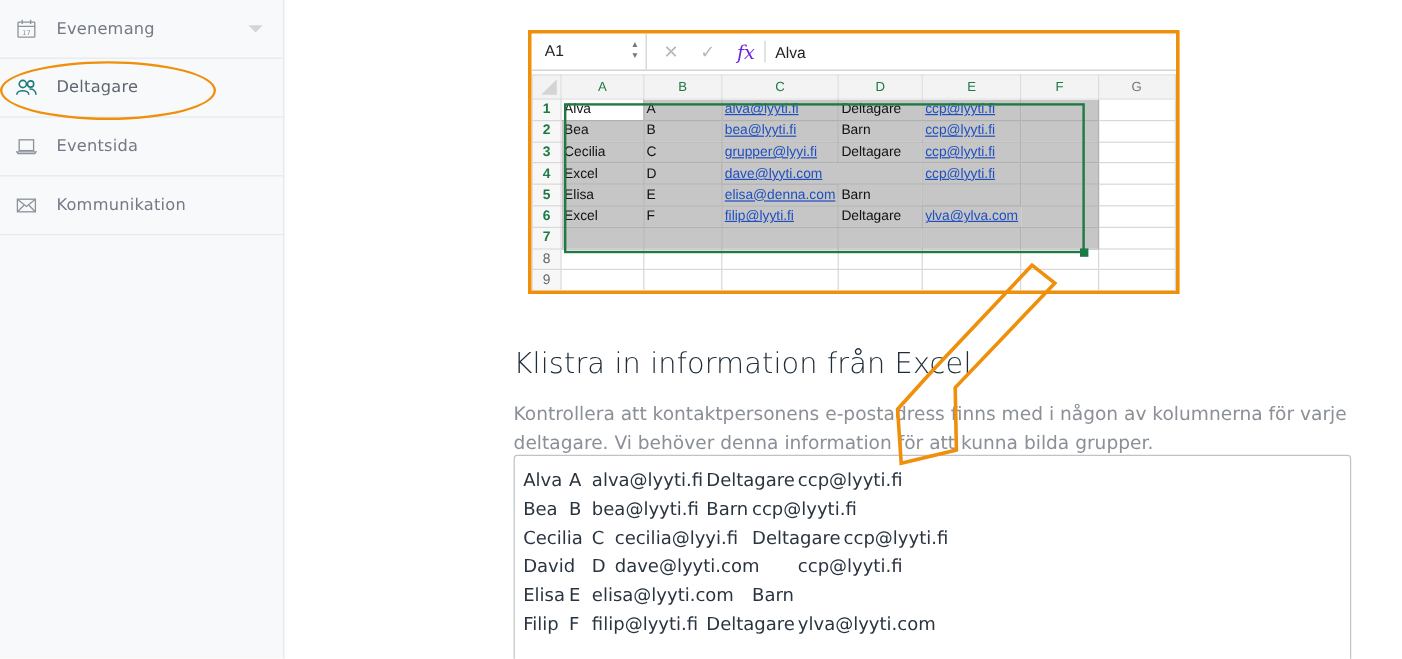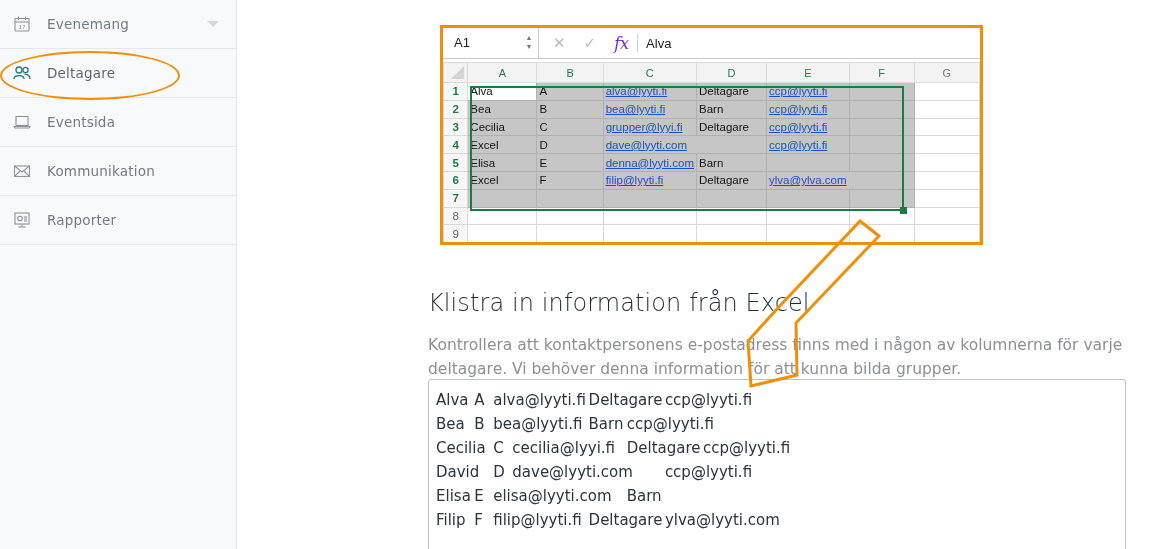--- a/index.html
+++ b/index.html
@@ -149,34 +149,20 @@
       <svg viewBox="0 0 18 18" fill="none" stroke="#8d939b" stroke-width="1.1">
         <rect x="1.5" y="4" width="15" height="10.5"></rect>
         <path d="M1.5 4 L9 10 L16.5 4"></path>
         <path d="M1.5 14.5 L7 9"></path>
         <path d="M16.5 14.5 L11 9"></path>
       </svg>
     </span>
     <span class="nav-label">Kommunikation</span>
   </div>
 
-  <div class="nav-item">
-    <span class="nav-icon">
-      <svg viewBox="0 0 18 18" fill="none" stroke="#8d939b" stroke-width="1.1">
-        <rect x="2" y="2" width="14" height="11"></rect>
-        <circle cx="7" cy="7.5" r="2.3"></circle>
-        <line x1="11" y1="6" x2="14" y2="6"></line>
-        <line x1="11" y1="8" x2="14" y2="8"></line>
-        <line x1="11" y1="10" x2="14" y2="10"></line>
-        <line x1="9" y1="13" x2="9" y2="15.5"></line>
-        <line x1="5.5" y1="16" x2="12.5" y2="16"></line>
-      </svg>
-    </span>
-    <span class="nav-label">Rapporter</span>
-  </div>
 
 
   <div class="highlight-ellipse"></div>
 </nav>
 
 <div class="excel-frame">
   <div class="formula-bar">
     <div class="namebox">
       <span>A1</span>
       <span class="namebox-spin">▲<br>▼</span>
@@ -249,21 +235,21 @@
       <td class="sel link" style="overflow:visible;border-right-color:#c6c6c6">dave@lyyti.com</td>
       <td class="sel"></td>
       <td class="sel link">ccp@lyyti.fi</td>
       <td class="sel"></td>
       <td></td>
     </tr>
     <tr>
       <th class="rowhead">5</th>
       <td class="sel">Elisa</td>
       <td class="sel">E</td>
-      <td class="sel link">denna@lyyti.com</td>
+      <td class="sel link">elisa@denna.com</td>
       <td class="sel">Barn</td>
       <td class="sel link"></td>
       <td class="sel"></td>
       <td></td>
     </tr>
     <tr>
       <th class="rowhead">6</th>
       <td class="sel">Excel</td>
       <td class="sel">F</td>
       <td class="sel link">filip@lyyti.fi</td>

